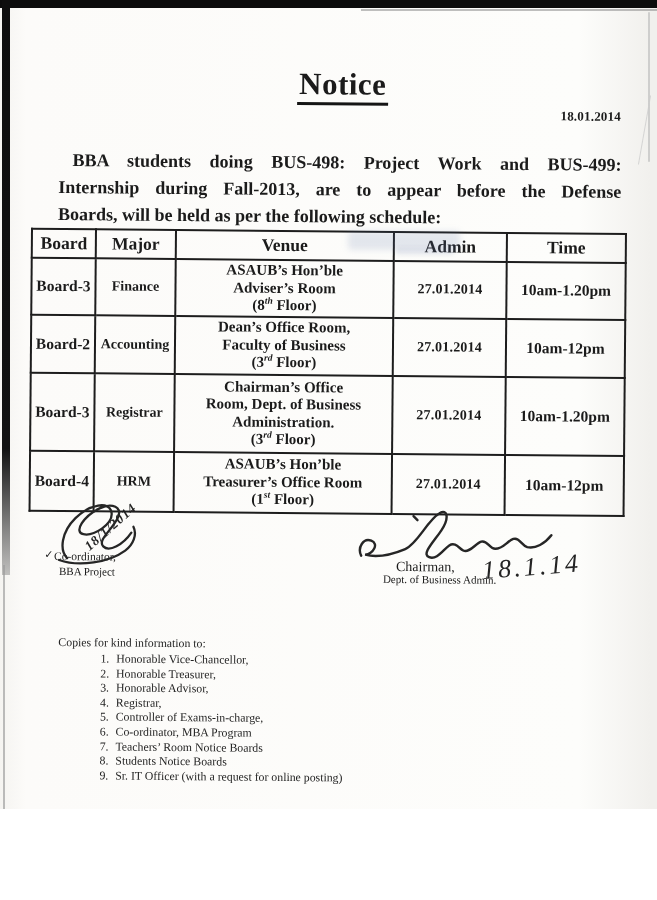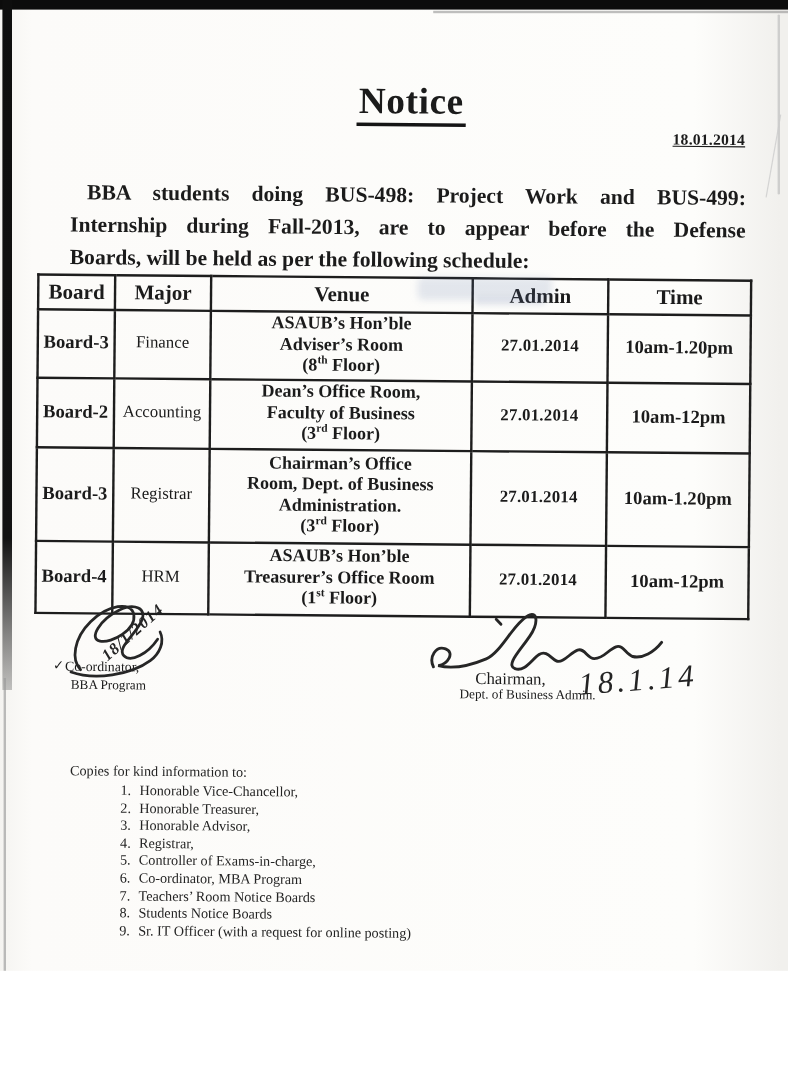--- a/index.html
+++ b/index.html
@@ -22,43 +22,43 @@
   .edge-right-crease{position:absolute;top:95px;right:12px;width:1px;height:70px;background:#cccccc;transform:rotate(10deg);opacity:.8;z-index:5;}
   .smudge{position:absolute;left:348px;top:231px;width:112px;height:19px;background:rgba(96,116,168,.16);filter:blur(3px);border-radius:4px;z-index:3;}
   .smudge2{position:absolute;left:396px;top:247px;width:58px;height:8px;background:rgba(96,116,168,.12);filter:blur(2px);border-radius:3px;z-index:3;}
 
   
   .skew{position:absolute;inset:0;transform:rotate(.5deg);transform-origin:60px 0;z-index:2;}
 
   
   .title-row{position:absolute;top:66px;left:0;width:100%;text-align:center;}
   .title{display:inline-block;position:relative;left:15px;font-size:31px;font-weight:bold;letter-spacing:.5px;border-bottom:3.5px solid #151515;padding:0 2px 1px 2px;line-height:1.05;}
-  .issued-date{position:absolute;top:104px;right:35px;font-size:13px;font-weight:bold;letter-spacing:.2px;text-decoration:underline;}
+  .issued-date{position:absolute;top:104px;right:35px;font-size:13px;font-weight:bold;letter-spacing:.2px;}
 
   .intro{position:absolute;left:60px;top:147px;width:563px;font-size:18px;font-weight:bold;line-height:27px;}
   .intro .l{text-align:justify;}
   .intro .l.j{text-align-last:justify;}
   .intro .l.first{padding-left:14px;}
 
   
   table.schedule{
     position:absolute;left:33px;top:228px;width:594px;
     border-collapse:collapse;table-layout:fixed;z-index:2;
   }
   table.schedule th,table.schedule td{
     border:2px solid #1d1d1d;text-align:center;vertical-align:middle;
     padding:1px 2px;background:transparent;
   }
   th{font-size:17.5px;font-weight:bold;height:25px;}
   td.board{font-size:15.5px;font-weight:bold;}
-  td.major{font-size:14px;font-weight:normal;}
+  td.major{font-size:14px;font-weight:bold;}
   td.venue{font-size:15px;font-weight:bold;line-height:17.5px;}
   td.date{font-size:14px;font-weight:bold;letter-spacing:.2px;}
   td.time{font-size:15.5px;font-weight:bold;}
-  td sup{font-size:9.5px;line-height:0;}
+  td sup{font-size:9.5px;line-height:0;font-style:italic;}
   tr.r1{height:52px;} tr.r2{height:58px;} tr.r3{height:78px;} tr.r4{height:60px;}
 
   
   .sig{position:absolute;z-index:2;}
   .sig svg{overflow:visible;}
   .hand{color:#242424;}
   .sig-date-left{position:absolute;left:97px;top:538px;font-size:13.5px;font-style:italic;font-weight:bold;transform:rotate(-42deg);transform-origin:left bottom;letter-spacing:1px;white-space:nowrap;}
   .sig-mark{position:absolute;left:49px;top:548px;font-size:11px;}
   .sig-role-left{position:absolute;left:59px;top:550px;font-size:11.5px;}
   .sig-org-left{position:absolute;left:64px;top:565px;font-size:11px;}
@@ -169,21 +169,21 @@
       <svg width="130" height="70" viewBox="0 0 130 70">
         <g fill="none" stroke="#262626" stroke-width="2.3" stroke-linecap="round">
           <path d="M14,62 C6,54 8,36 22,22 C36,8 56,4 58,16 C60,28 40,40 30,38 C20,36 30,20 46,12 C58,6 70,10 64,22 C58,34 44,44 50,50 C56,56 70,48 78,36"></path>
           <path d="M6,64 C26,71 56,66 72,54 C80,48 84,38 80,30"></path>
         </g>
       </svg>
     </div>
     <span class="sig-date-left hand">18/1/2014</span>
     <span class="sig-mark">✓</span>
     <span class="sig-role-left">Co-ordinator,</span>
-    <span class="sig-org-left">BBA Program</span>
+    <span class="sig-org-left">BBA Project</span>
 
     <div class="sig" style="left:360px;top:505px;">
       <svg width="210" height="64" viewBox="0 0 210 64">
         <g fill="none" stroke="#262626" stroke-width="2.4" stroke-linecap="round">
           <path d="M6,48 C2,40 8,30 16,33 C24,36 18,46 10,47 C22,50 36,47 50,41 C62,36 72,12 84,5 C92,0 94,10 86,22 C78,34 66,46 74,49 C82,52 88,41 94,37 C100,33 104,40 108,42 C114,45 120,35 126,33 C132,31 134,40 140,40 C148,40 152,32 158,30 C164,28 166,36 172,38 C180,40 190,34 196,26"></path>
           <path d="M62,12 L58,8"></path>
         </g>
       </svg>
     </div>
     <span class="sig-role-right">Chairman,</span>

